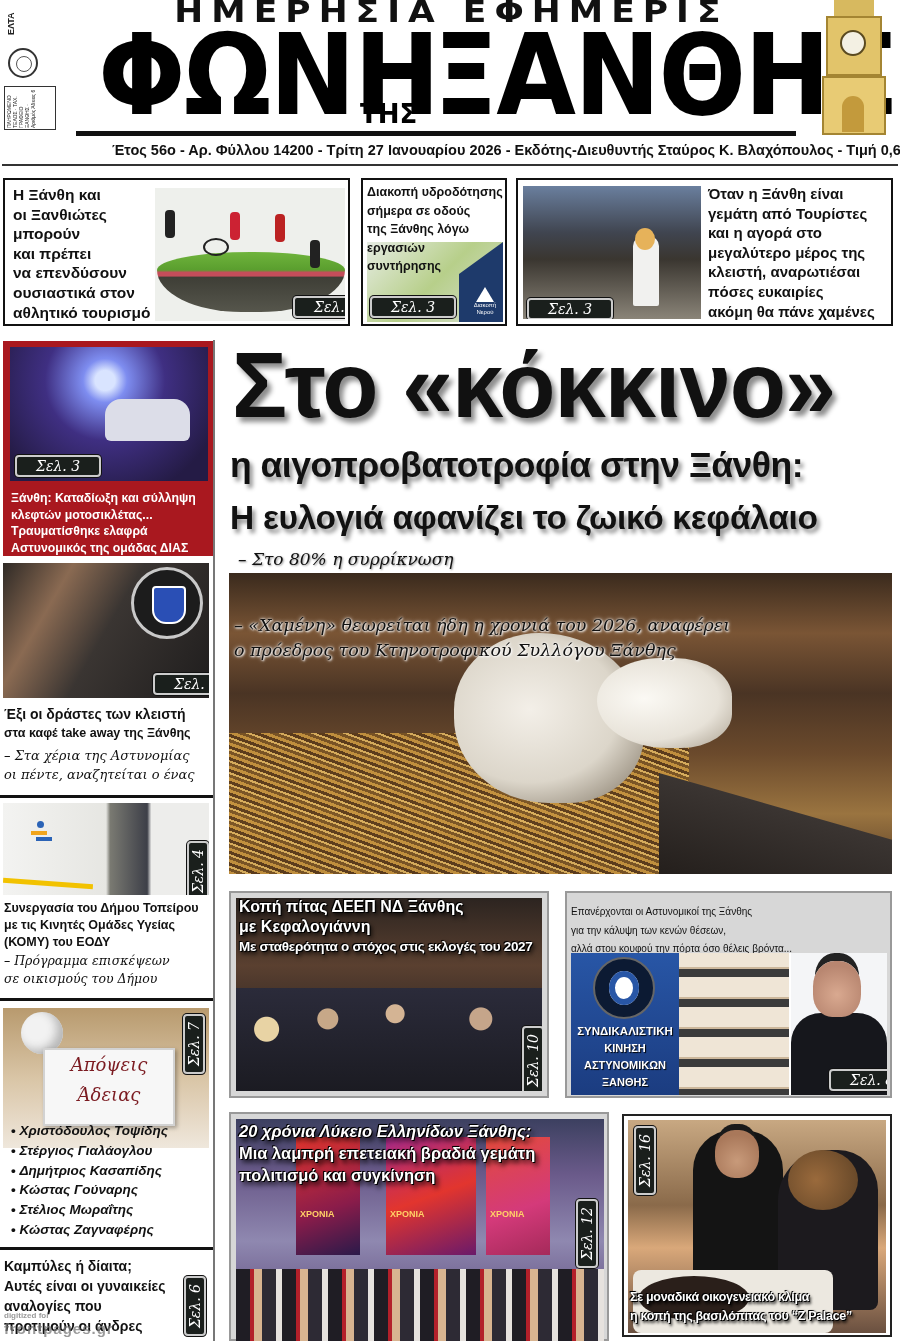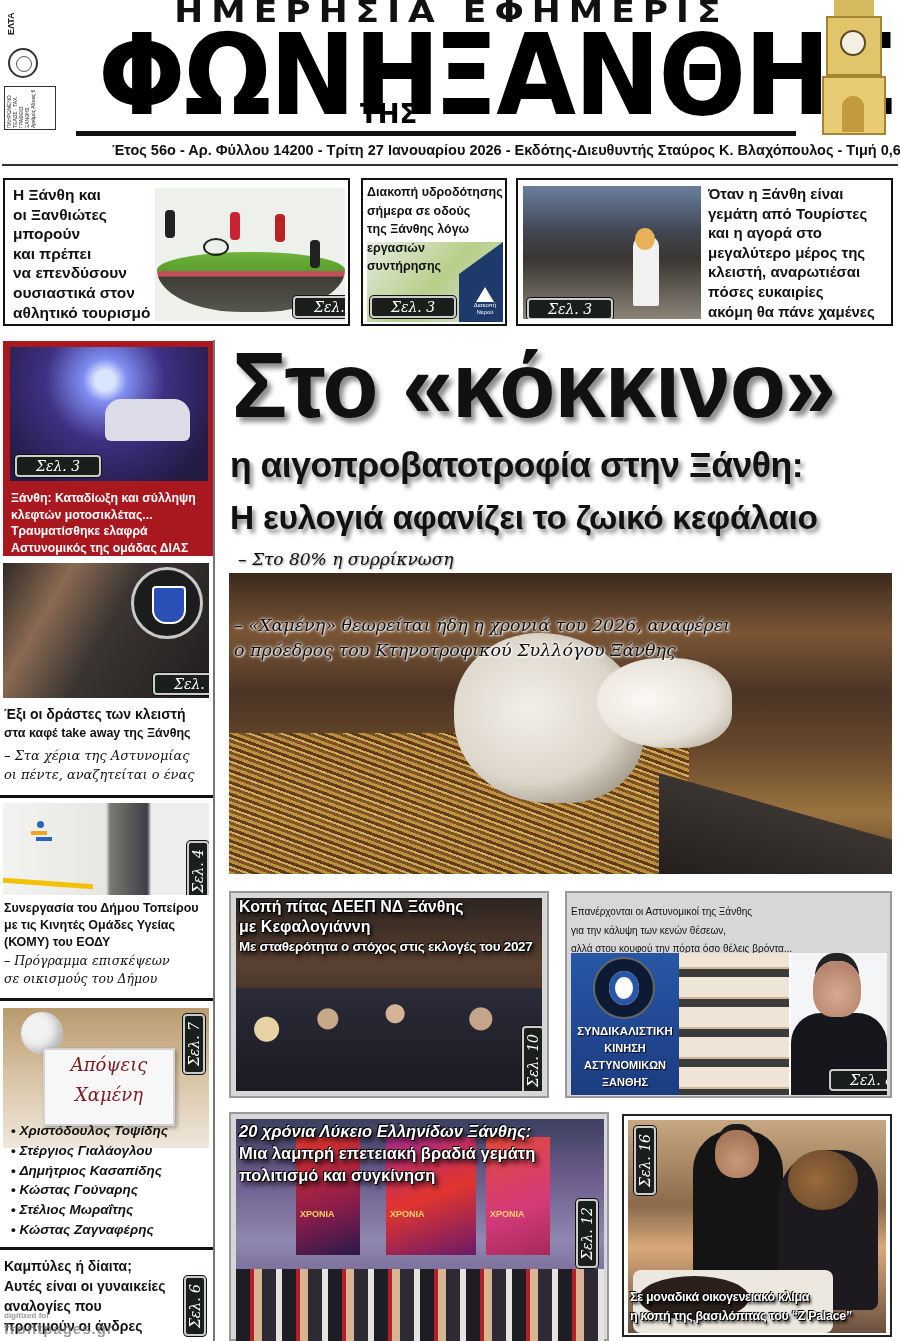--- a/index.html
+++ b/index.html
@@ -267,21 +267,21 @@
   <div>– Πρόγραμμα επισκέψεων</div>
   <div>σε οικισμούς του Δήμου</div>
 </div>
 <div class="abs lc-rule" style="top:998px;"></div>
 
 <div class="abs op-box">
   <div class="op-bg"></div>
   <div class="op-man"></div>
   <div class="op-card">
     <span>Απόψεις</span>
-    <span>Χαμένη</span>
+    <span>Άδειας</span>
   </div>
   <div class="sel v" style="left:180px;top:6px;">Σελ. 7</div>
   <ul class="op-list">
     <li>Χριστόδουλος Τοψίδης</li>
     <li>Στέργιος Γιαλάογλου</li>
     <li>Δημήτριος Κασαπίδης</li>
     <li>Κώστας Γούναρης</li>
     <li>Στέλιος Μωραΐτης</li>
     <li>Κώστας Ζαγναφέρης</li>
   </ul>

